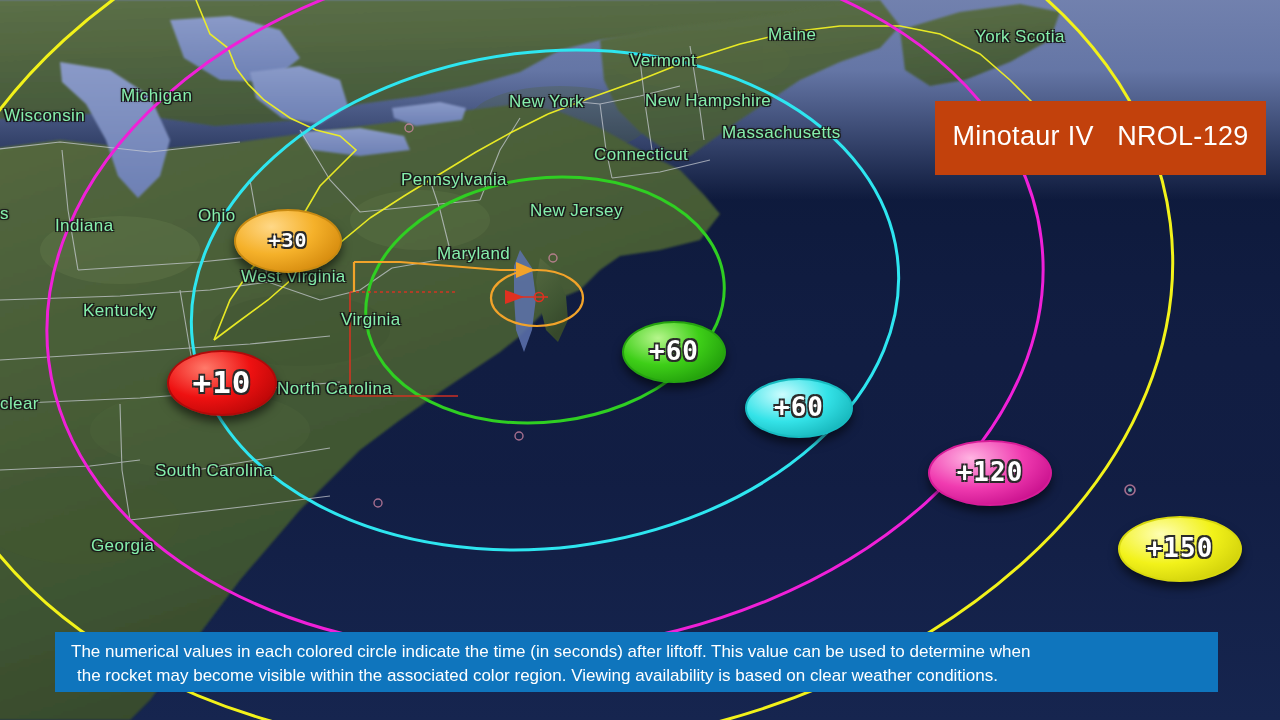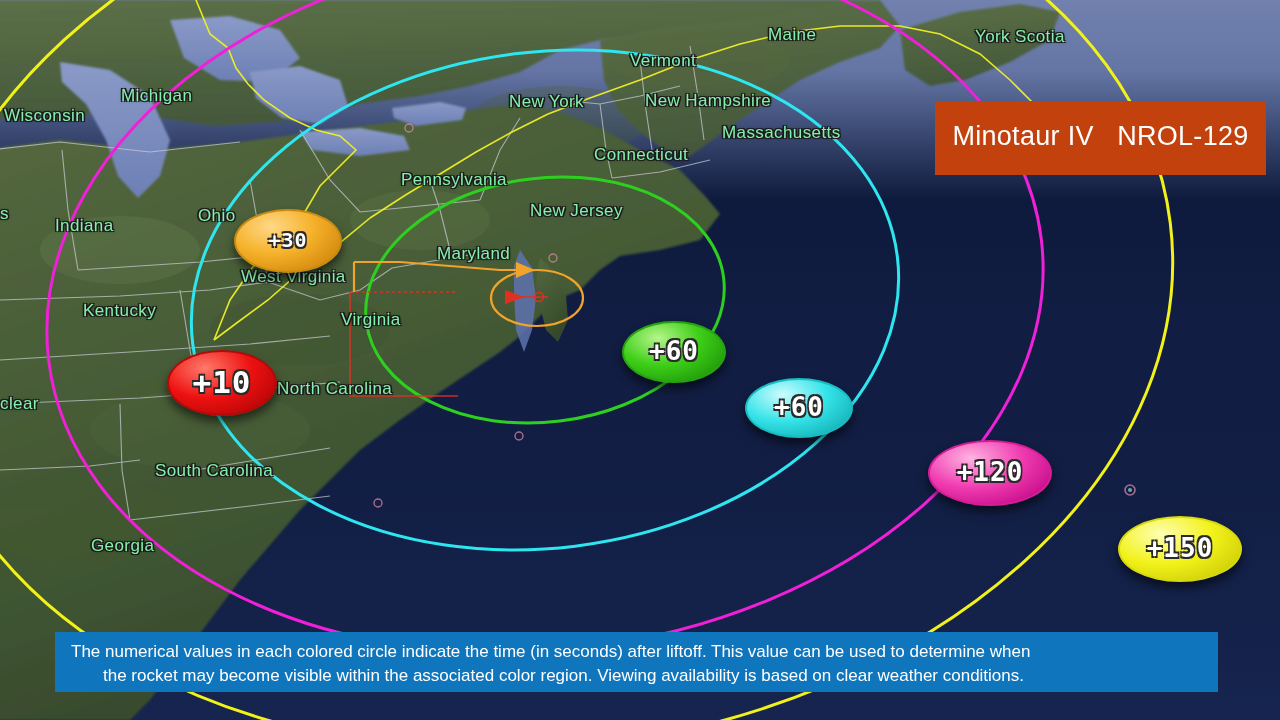--- a/index.html
+++ b/index.html
@@ -87,21 +87,21 @@
 
   .caption-box{
     position:absolute;
     background:#0f75bd;
     box-sizing:border-box;
     padding:8px 10px 8px 16px;
   }
   .caption-line{
     color:#ffffff;font-size:17px;line-height:1.42;white-space:nowrap;
   }
-  .caption-line.l2{padding-left:6px;margin-left:26px;}
+  .caption-line.l2{padding-left:6px;}
 </style>
 </head>
 <body>
 
 <div id="stage">
 
   <div class="map-base">
     <div class="ocean"></div>
     <div class="ocean-far"></div>
     <div class="ocean-deep"></div>

